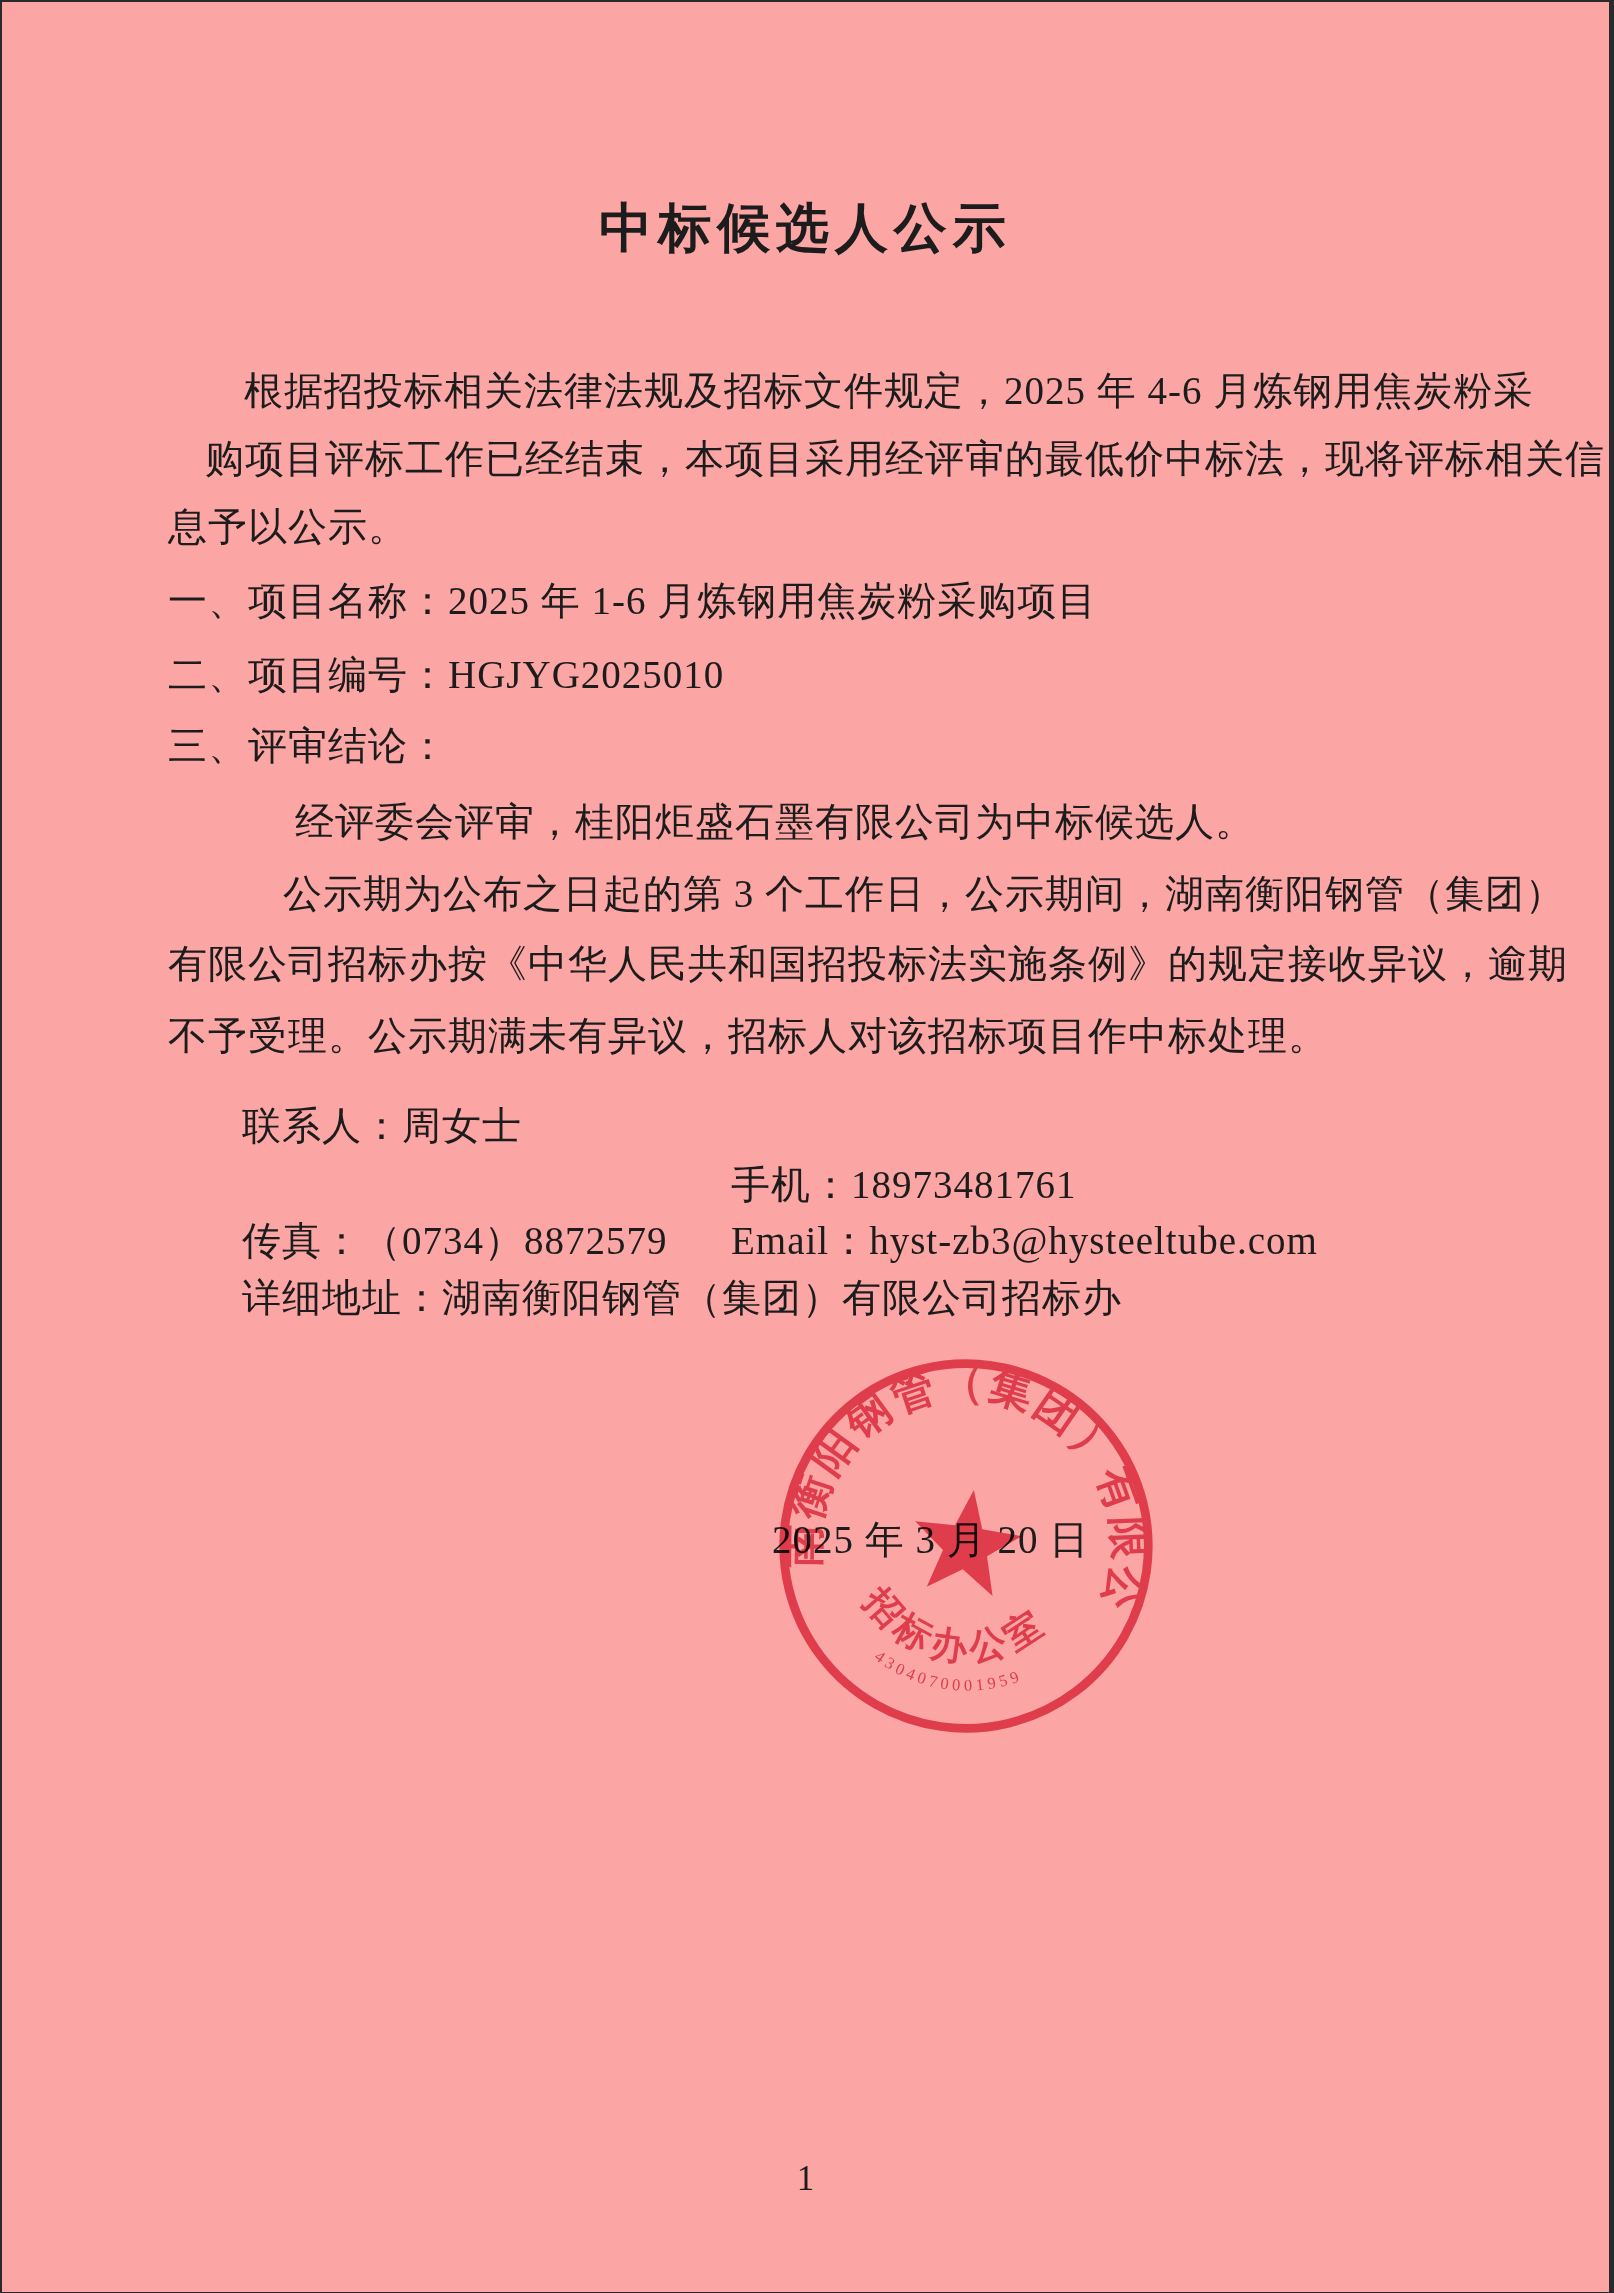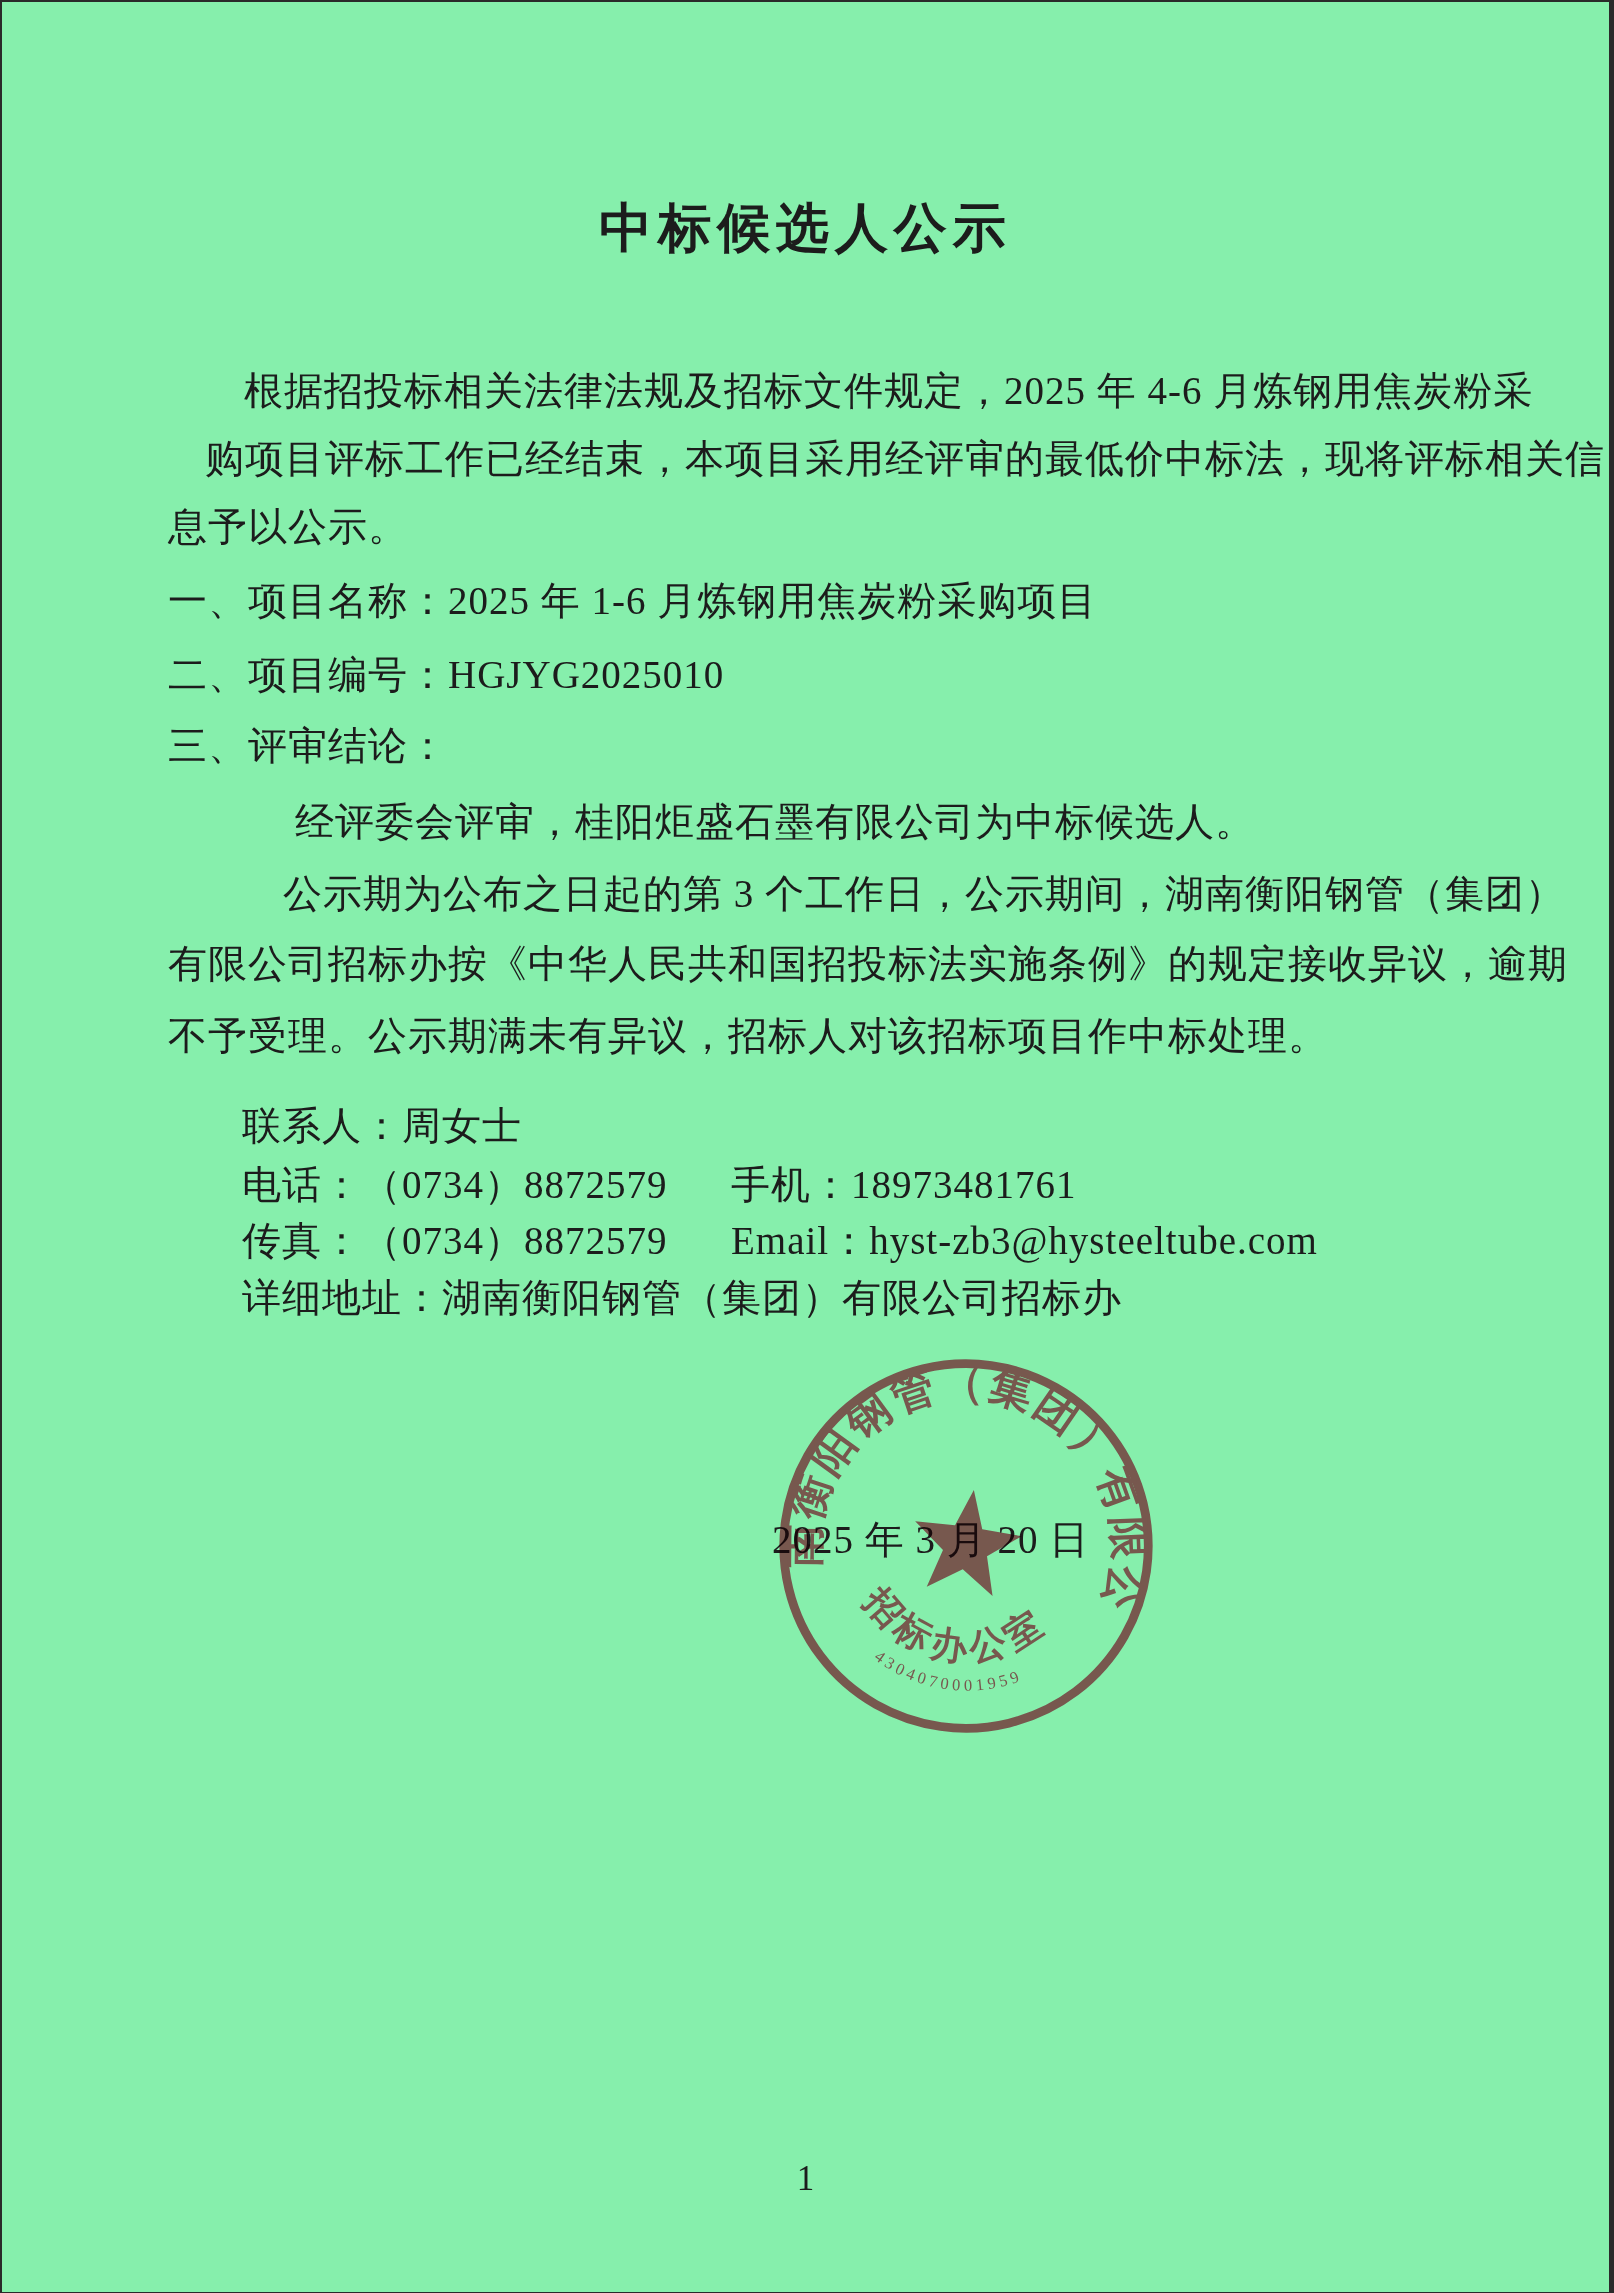--- a/index.html
+++ b/index.html
@@ -1,20 +1,20 @@
 <!DOCTYPE html>
 <html><head>
 <meta charset="utf-8">
 <style>
   html,body{margin:0;padding:0;background:#e9e9e9;}
   .page{
     position:relative;
     width:1614px;height:2294px;
     margin:0 auto;
-    background:#86efac;
+    background:#fca5a5;
     border:2.9px solid #2a2a2a;
     border-right-width:5.9px;
     box-sizing:border-box;
     overflow:hidden;
     font-family:"Liberation Serif","DejaVu Serif",serif;
     color:#1c1c1c;
   }
   .line{
     position:absolute;
     font-size:39px;
@@ -63,21 +63,20 @@
   <div class="line" style="left:166px;top:651px;">二、项目编号：HGJYG2025010</div>
   <div class="line" style="left:166px;top:722px;">三、评审结论：</div>
 
   <div class="line" style="left:293px;top:798px;">经评委会评审，桂阳炬盛石墨有限公司为中标候选人。</div>
 
   <div class="line" style="left:281px;top:870px;">公示期为公布之日起的第 3 个工作日，公示期间，湖南衡阳钢管（集团）</div>
   <div class="line" style="left:166px;top:940px;">有限公司招标办按《中华人民共和国招投标法实施条例》的规定接收异议，逾期</div>
   <div class="line" style="left:166px;top:1012px;">不予受理。公示期满未有异议，招标人对该招标项目作中标处理。</div>
 
   <div class="line" style="left:240px;top:1102px;">联系人：周女士</div>
-  <div class="line" style="left:240px;top:1161px;">电话：（0734）8872579</div>
   <div class="line" style="left:729px;top:1161px;">手机：18973481761</div>
   <div class="line" style="left:240px;top:1217px;">传真：（0734）8872579</div>
   <div class="line" style="left:729px;top:1217px;">Email：hyst-zb3@hysteeltube.com</div>
   <div class="line" style="left:240px;top:1274px;">详细地址：湖南衡阳钢管（集团）有限公司招标办</div>
 
   <div class="line" style="left:770px;top:1516px;">2025 年 3 月 20 日</div>
 
   <svg class="stamp" viewBox="0 0 394 394" aria-hidden="true">
     <defs>
       <path id="arcTop" d="M 54.2,249.0 A 152,152 0 1 1 339.8,249.0" fill="none"></path>

